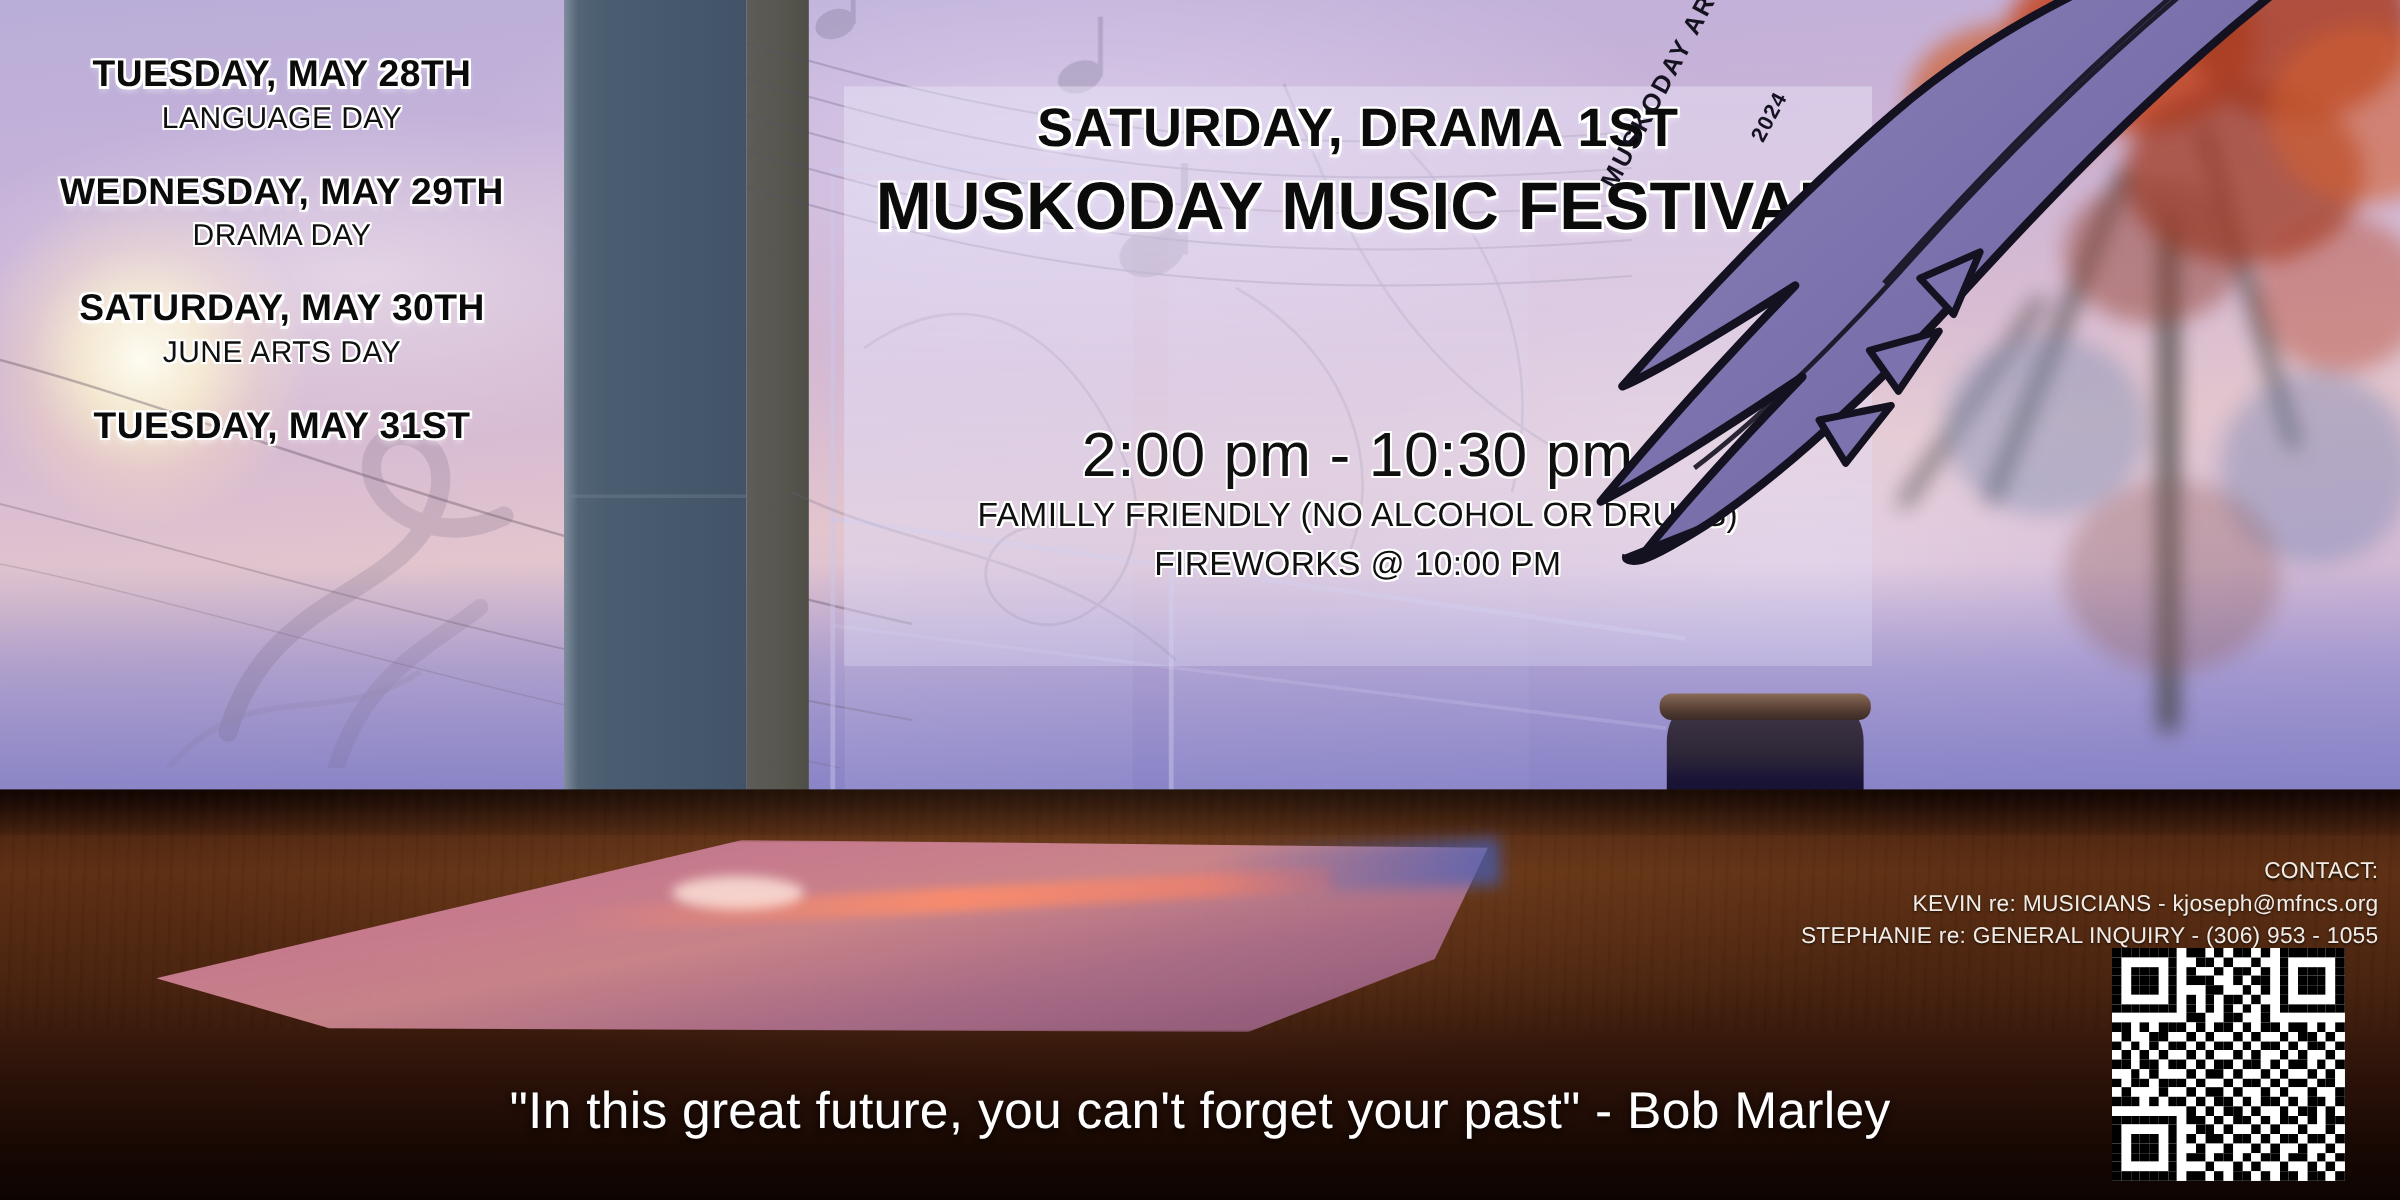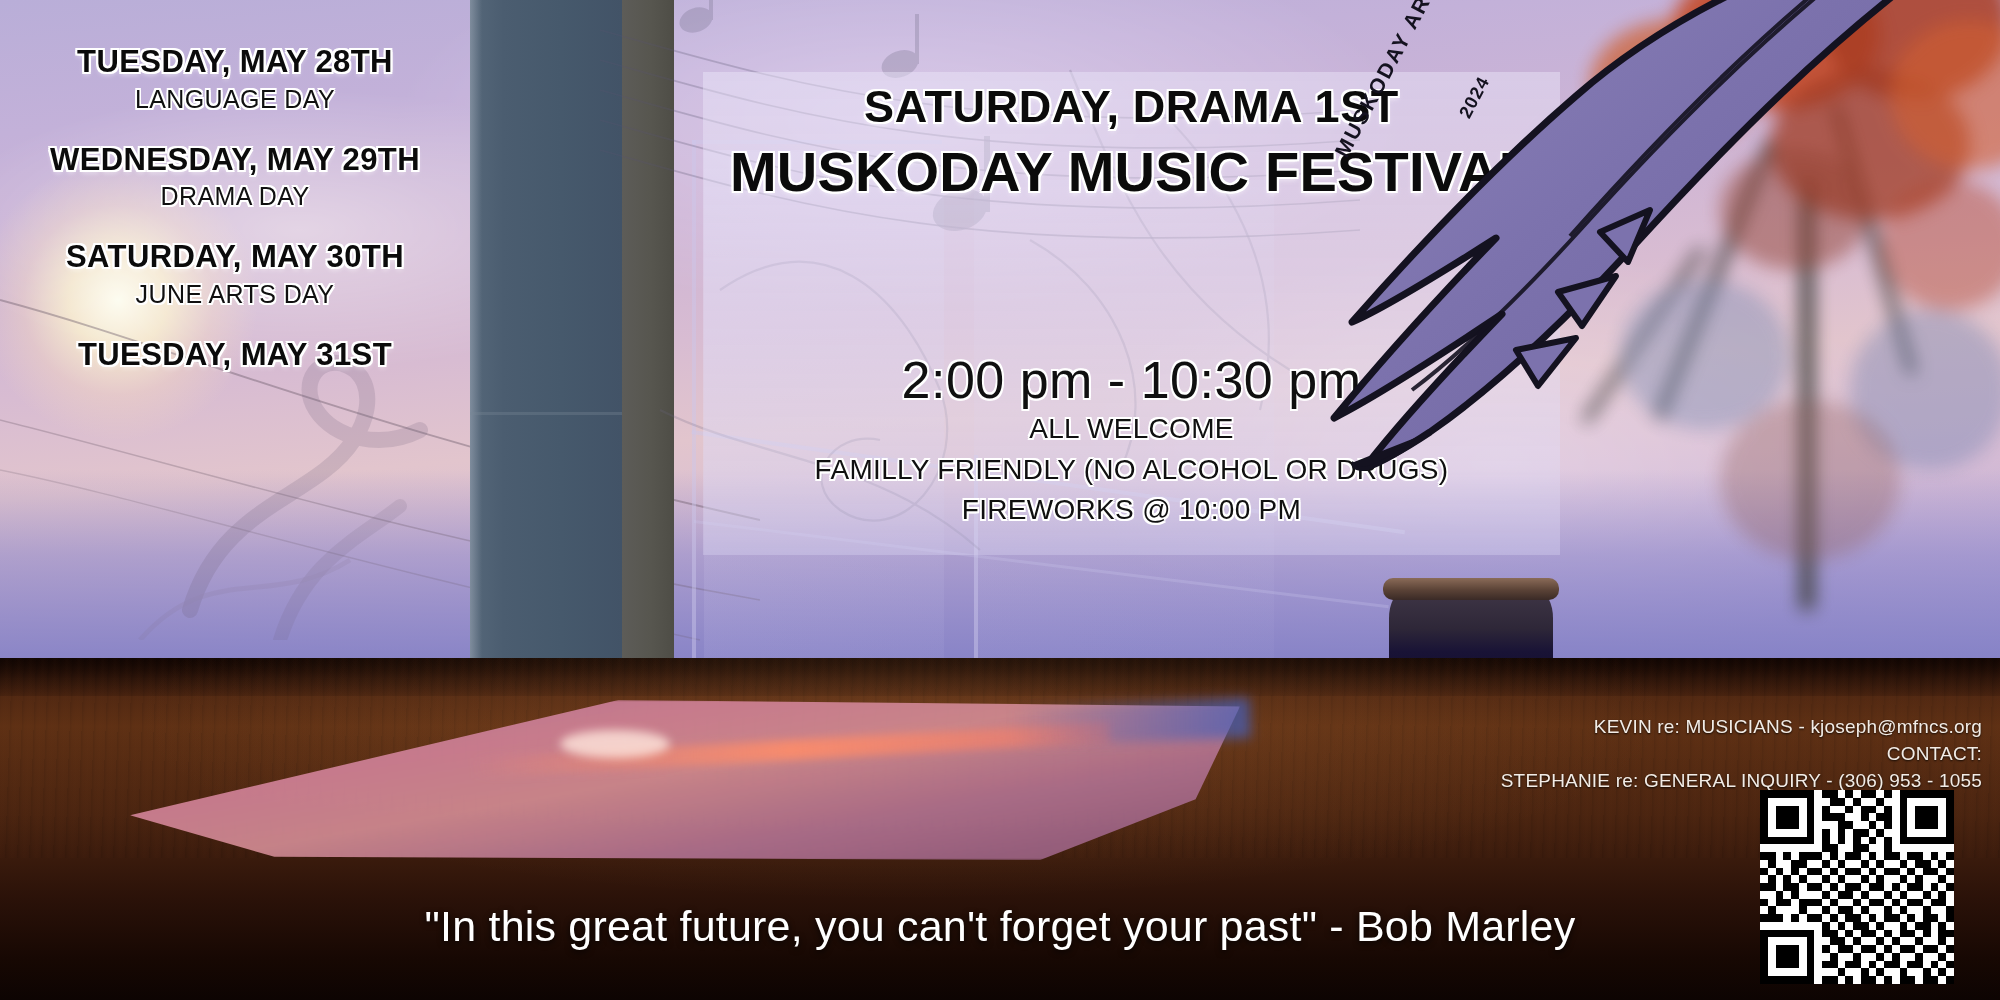--- a/index.html
+++ b/index.html
@@ -294,21 +294,20 @@
 
   </div>
 
   <div class="headline">
     <div class="h-date outl-dark">SATURDAY, DRAMA 1ST</div>
     <div class="h-title outl-dark">MUSKODAY MUSIC FESTIVAL</div>
   </div>
 
   <div class="timeblock">
     <div class="t-time outl-dark-thin">2:00 pm - 10:30 pm</div>
-    <div class="t-line outl-dark-thin">ALL WELCOME</div>
     <div class="t-line outl-dark-thin">FAMILLY FRIENDLY (NO ALCOHOL OR DRUGS)</div>
     <div class="t-line outl-dark-thin">FIREWORKS @ 10:00 PM</div>
   </div>
 
   <svg class="quill" viewBox="0 0 870 580">
     <defs>
       <linearGradient id="featherGrad" x1="0" y1="0" x2="1" y2="1">
         <stop offset="0%" stop-color="#8e85bb"></stop>
         <stop offset="45%" stop-color="#7c72ad"></stop>
         <stop offset="100%" stop-color="#6a609c"></stop>
@@ -349,22 +348,22 @@
   <div class="desk-shadow"></div>
   <div class="desk-grain"></div>
   <div class="desk-vignette"></div>
 
   <div class="paper"></div>
   <div class="paper-streak"></div>
   <div class="paper-sun"></div>
   <div class="paper-blue"></div>
 
   <div class="contact">
+    <div>CONTACT:</div>
     <div>KEVIN re: MUSICIANS - kjoseph@mfncs.org</div>
-    <div>CONTACT:</div>
     <div>STEPHANIE re: GENERAL INQUIRY - (306) 953 - 1055</div>
   </div>
 
   <div class="qr" id="qr" style="grid-template-columns: repeat(25, 1fr); grid-template-rows: repeat(25, 1fr);">
       <i style="background: rgb(0, 0, 0);"></i>
       <i style="background: rgb(0, 0, 0);"></i>
       <i style="background: rgb(0, 0, 0);"></i>
       <i style="background: rgb(0, 0, 0);"></i>
       <i style="background: rgb(0, 0, 0);"></i>
       <i style="background: rgb(0, 0, 0);"></i>

